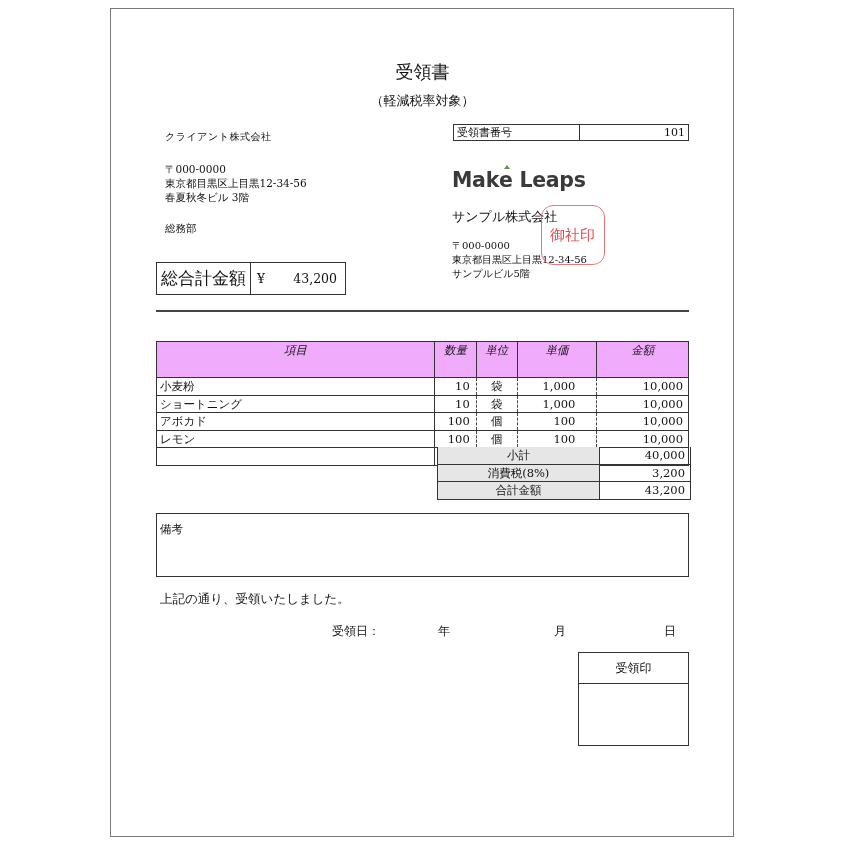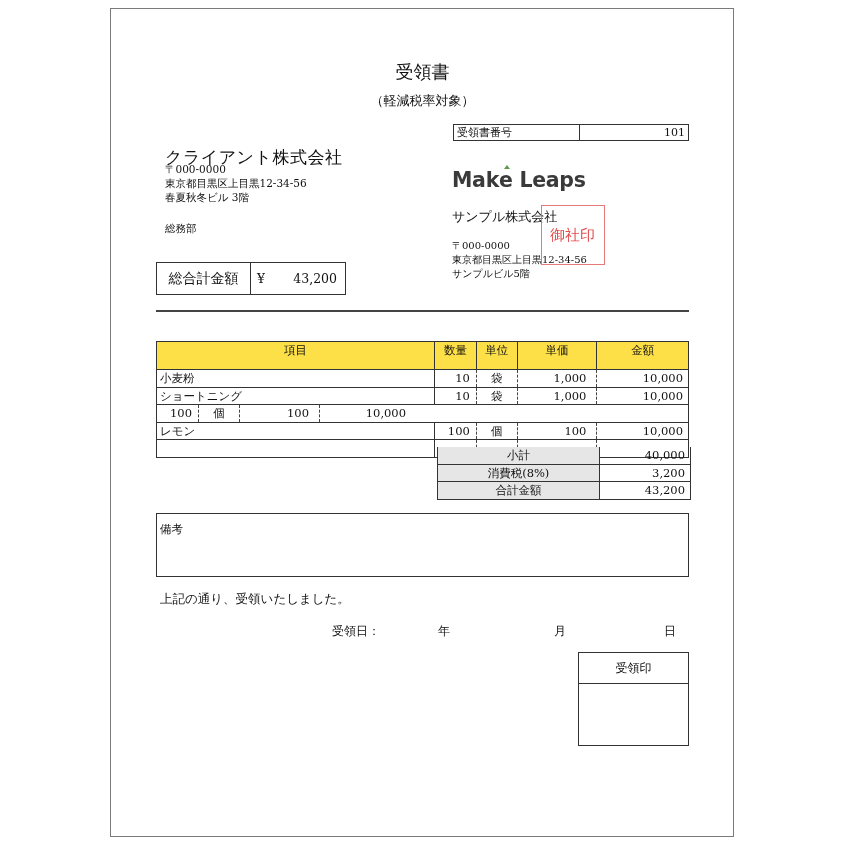--- a/index.html
+++ b/index.html
@@ -8,66 +8,66 @@
 
   .page {
     position: absolute; left: 110px; top: 8px; width: 624px; height: 829px;
     border: 1px solid #7a7a7a; background: #fff;
   }
   .abs { position: absolute; }
 
   .title { left: 0; width: 845px; top: 60px; text-align: center; font-size: 18px; }
   .subtitle { left: 0; width: 845px; top: 92px; text-align: center; font-size: 13px; }
 
-  .client-name { left: 165px; top: 130px; font-size: 17px; letter-spacing: 0.5px; margin-top: 16px; }
+  .client-name { left: 165px; top: 130px; font-size: 10px; letter-spacing: 0.5px; }
   .client-addr { left: 165px; top: 162px; font-size: 10.5px; line-height: 14px; }
   .client-dept { left: 165px; top: 222px; font-size: 10.5px; }
 
   .total-box {
     left: 156px; top: 262px; width: 190px; height: 33px;
     border: 1.5px solid #333; display: flex; font-size: 13px;
   }
-  .total-box .lbl { width: 94px; border-right: 1.5px solid #333; display: flex; align-items: center; justify-content: center; font-family: "DejaVu Sans", sans-serif; font-size: 14px; }
+  .total-box .lbl { width: 94px; border-right: 1.5px solid #333; display: flex; align-items: center; justify-content: center; font-family: "DejaVu Sans", sans-serif; font-size: 17px; }
   .total-box .val { flex: 1; display: flex; align-items: center; justify-content: space-between; padding: 0 8px 0 6px; font-size: 12.5px; }
 
   .recno-box {
     left: 453px; top: 124px; width: 236px; height: 17px;
     border: 1px solid #333; display: flex; font-size: 11px;
   }
   .recno-box .lbl { width: 126px; border-right: 1px solid #333; padding-left: 3px; line-height: 15px; }
   .recno-box .val { flex: 1; text-align: right; padding-right: 3px; line-height: 15px; }
 
   .logo { left: 452px; top: 168px; font-family: "DejaVu Sans", sans-serif; font-weight: bold; font-size: 20.5px; color: #3a3a3a; letter-spacing: -0.3px; }
   .logo .accent { position: relative; }
   .logo .leaf { position: absolute; left: 5px; top: -3px; width: 0; height: 0; border-left: 3px solid transparent; border-right: 3px solid transparent; border-bottom: 4px solid #5a9a4a; }
 
   .issuer-name { left: 452px; top: 208px; font-size: 13px; }
   .issuer-addr { left: 452px; top: 239px; font-size: 10px; line-height: 14px; }
 
   .stamp {
     left: 541px; top: 205px; width: 64px; height: 60px;
-    border: 1.2px solid #e36a6a; border-radius: 0;
+    border: 1.2px solid #e36a6a; border-radius: 12px;
     color: #e03a3a; font-family: "DejaVu Sans", sans-serif; font-size: 15px;
     display: flex; align-items: center; justify-content: center; opacity: 0.9;
     padding-right: 1px;
   }
 
   .hr { left: 156px; top: 310px; width: 533px; height: 0; border-top: 2px solid #444; }
 
   
   .items { left: 156px; top: 341px; width: 533px; }
   .items .row { display: flex; height: 17.5px; font-size: 11.5px; line-height: 17px; }
   .items .cell { overflow: hidden; white-space: nowrap; }
   .items .c0 { width: 279px; padding-left: 3px; }
   .items .c1 { width: 42px; text-align: right; padding-right: 6px; }
   .items .c2 { width: 41px; text-align: center; }
-  .items .c3 { width: 80px; text-align: right; padding-right: 10px; }
+  .items .c3 { width: 80px; text-align: right; padding-right: 21px; }
   .items .c4 { width: 91px; text-align: right; padding-right: 5px; }
 
-  .items .head { background: #fde047; border: 1.5px solid #333; height: 29px; }
+  .items .head { background: #f0abfc; border: 1.5px solid #333; height: 37px; font-style: italic; }
   .items .head .cell { text-align: center; padding: 0; border-right: 1px solid #333; line-height: 16px; }
   .items .head .cell:last-child { border-right: none; }
 
   .items .body-row { border-left: 1.5px solid #333; border-right: 1.5px solid #333; border-bottom: 1px solid #333; }
   .items .body-row .cell { border-right: 1px dashed #444; }
   .items .body-row .cell.c0 { border-right: 1px solid #333; }
   .items .body-row .cell:last-child { border-right: none; }
   .items .body-row.last { border-bottom: 1.5px solid #333; }
 
   .summary { left: 437px; top: 447px; width: 254px; }
@@ -141,20 +141,21 @@
     <div class="cell c4">10,000</div>
   </div>
   <div class="row body-row">
     <div class="cell c0">ショートニング</div>
     <div class="cell c1">10</div>
     <div class="cell c2">袋</div>
     <div class="cell c3">1,000</div>
     <div class="cell c4">10,000</div>
   </div>
   <div class="row body-row">
+    <div class="cell c0">アボカド</div>
     <div class="cell c1">100</div>
     <div class="cell c2">個</div>
     <div class="cell c3">100</div>
     <div class="cell c4">10,000</div>
   </div>
   <div class="row body-row">
     <div class="cell c0">レモン</div>
     <div class="cell c1">100</div>
     <div class="cell c2">個</div>
     <div class="cell c3">100</div>

